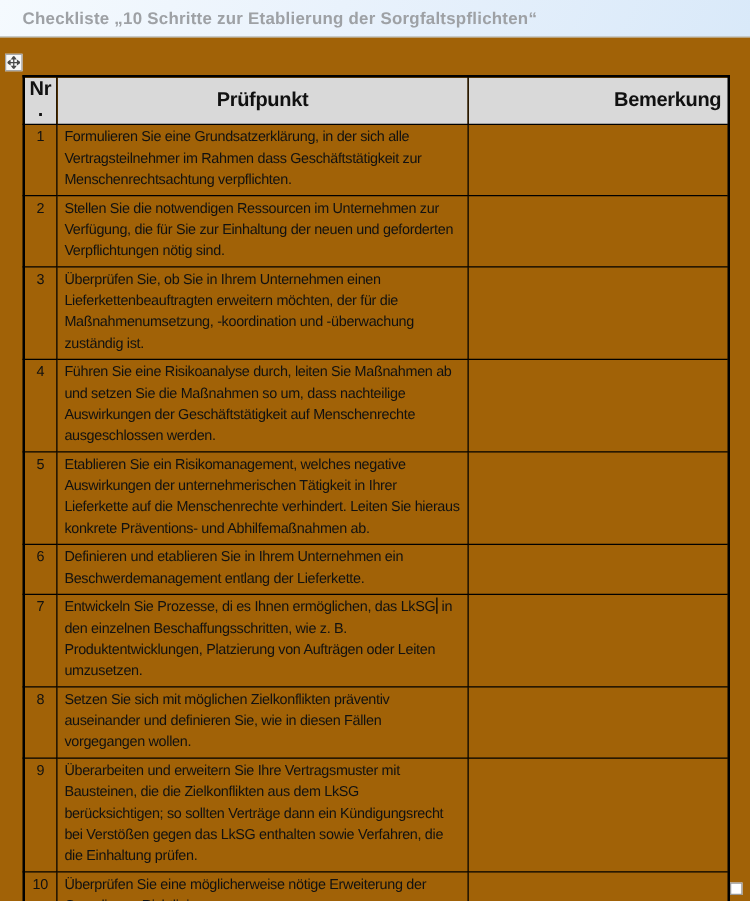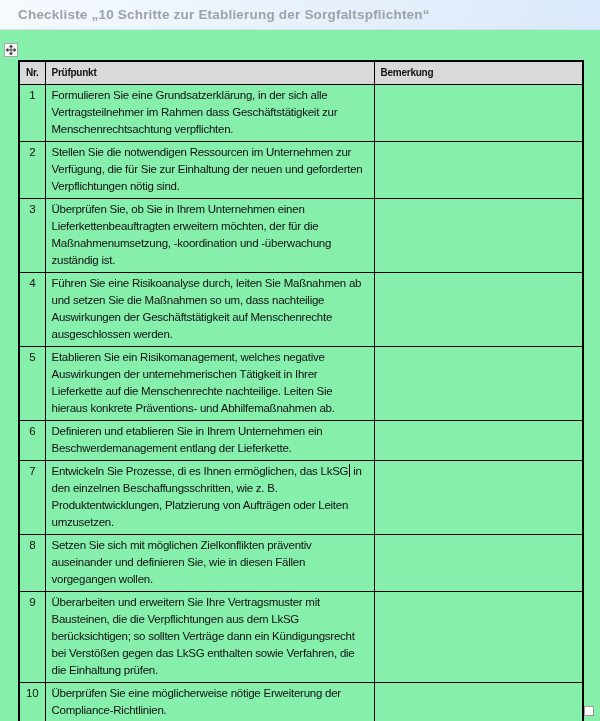--- a/index.html
+++ b/index.html
@@ -1,19 +1,19 @@
 <!DOCTYPE html>
 <html><head>
 <meta charset="utf-8">
 <style>
   html,body{margin:0;padding:0;background:#fff;}
   .page{
     position:relative;
     width:600px;height:721px;
-    background:#86efac;
+    background:#a16207;
     font-family:"Liberation Sans", sans-serif;
     overflow:hidden;
   }
   .titlebar{
     position:absolute;top:0;left:0;
     width:600px;height:30px;
     background:linear-gradient(115deg,#f5fafe 0%,#e9f2fc 45%,#d9e9f9 100%);
     border-bottom:1px solid #cfe1f2;
     display:flex;align-items:center;
     box-sizing:border-box;
@@ -49,28 +49,28 @@
     letter-spacing:-0.25px;
     color:#111;
     vertical-align:top;
     padding:2px 5px 3px 6px;
     overflow:hidden;
     word-wrap:break-word;
   }
   .doc-table th{
     background:#d9d9d9;
     font-weight:bold;
-    font-size:10px;
+    font-size:16px;
     vertical-align:middle;
     padding:1px 5px 2px 6px;
     height:19px;
   }
   th.col-nr, td.cell-nr{text-align:center;padding-left:2px;padding-right:2px;}
-  th.col-pruef{text-align:left;}
-  th.col-bem{text-align:left;}
+  th.col-pruef{text-align:center;}
+  th.col-bem{text-align:right;}
   .caret{
     display:inline-block;
     width:1px;height:13px;
     background:#000;
     vertical-align:-2px;
     margin-left:1px;
   }
   .resize-handle{
     position:absolute;left:584px;top:706px;
     width:8px;height:8px;
@@ -129,21 +129,21 @@
         <td>Überprüfen Sie, ob Sie in Ihrem Unternehmen einen Lieferkettenbeauftragten erweitern möchten, der für die Maßnahmenumsetzung, -koordination und -überwachung zuständig ist.</td>
         <td></td>
       </tr>
       <tr>
         <td class="cell-nr">4</td>
         <td>Führen Sie eine Risikoanalyse durch, leiten Sie Maßnahmen ab und setzen Sie die Maßnahmen so um, dass nachteilige Auswirkungen der Geschäftstätigkeit auf Menschenrechte ausgeschlossen werden.</td>
         <td></td>
       </tr>
       <tr>
         <td class="cell-nr">5</td>
-        <td>Etablieren Sie ein Risikomanagement, welches negative Auswirkungen der unternehmerischen Tätigkeit in Ihrer Lieferkette auf die Menschenrechte nachteilige. Leiten Sie hieraus konkrete Präventions- und Abhilfemaßnahmen ab.</td>
+        <td>Etablieren Sie ein Risikomanagement, welches negative Auswirkungen der unternehmerischen Tätigkeit in Ihrer Lieferkette auf die Menschenrechte verhindert. Leiten Sie hieraus konkrete Präventions- und Abhilfemaßnahmen ab.</td>
         <td></td>
       </tr>
       <tr>
         <td class="cell-nr">6</td>
         <td>Definieren und etablieren Sie in Ihrem Unternehmen ein Beschwerdemanagement entlang der Lieferkette.</td>
         <td></td>
       </tr>
       <tr>
         <td class="cell-nr">7</td>
         <td>
@@ -151,21 +151,21 @@
         </td>
         <td></td>
       </tr>
       <tr>
         <td class="cell-nr">8</td>
         <td>Setzen Sie sich mit möglichen Zielkonflikten präventiv auseinander und definieren Sie, wie in diesen Fällen vorgegangen wollen.</td>
         <td></td>
       </tr>
       <tr>
         <td class="cell-nr">9</td>
-        <td>Überarbeiten und erweitern Sie Ihre Vertragsmuster mit Bausteinen, die die Verpflichtungen aus dem LkSG berücksichtigen; so sollten Verträge dann ein Kündigungsrecht bei Verstößen gegen das LkSG enthalten sowie Verfahren, die die Einhaltung prüfen.</td>
+        <td>Überarbeiten und erweitern Sie Ihre Vertragsmuster mit Bausteinen, die die Zielkonflikten aus dem LkSG berücksichtigen; so sollten Verträge dann ein Kündigungsrecht bei Verstößen gegen das LkSG enthalten sowie Verfahren, die die Einhaltung prüfen.</td>
         <td></td>
       </tr>
       <tr>
         <td class="cell-nr">10</td>
         <td>Überprüfen Sie eine möglicherweise nötige Erweiterung der Compliance-Richtlinien.</td>
         <td></td>
       </tr>
     </tbody>
   </table>
 

